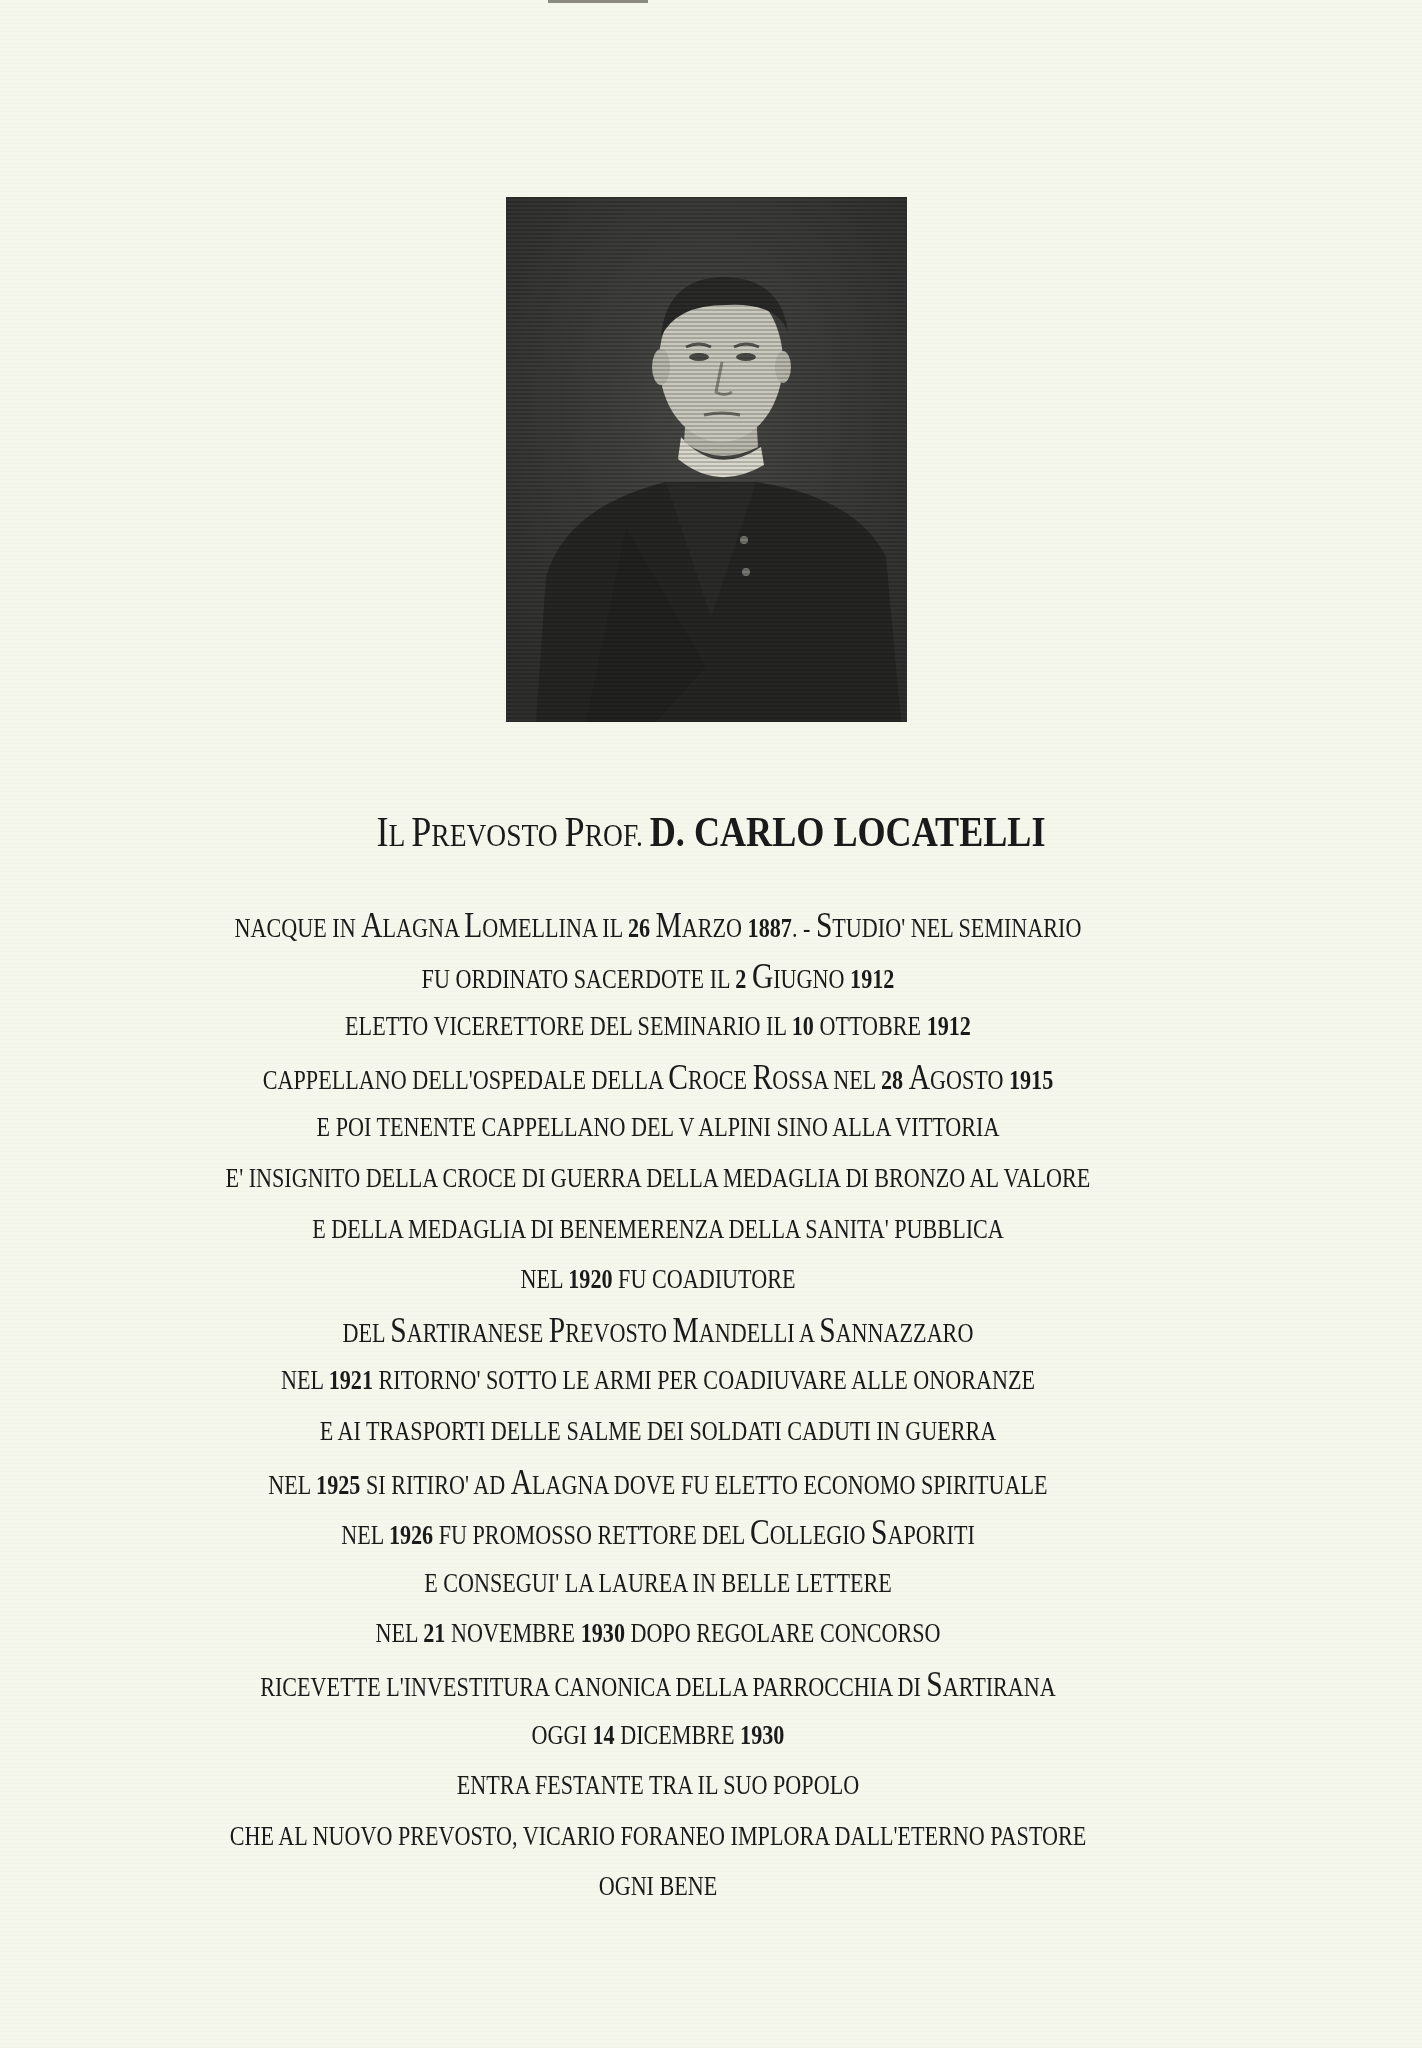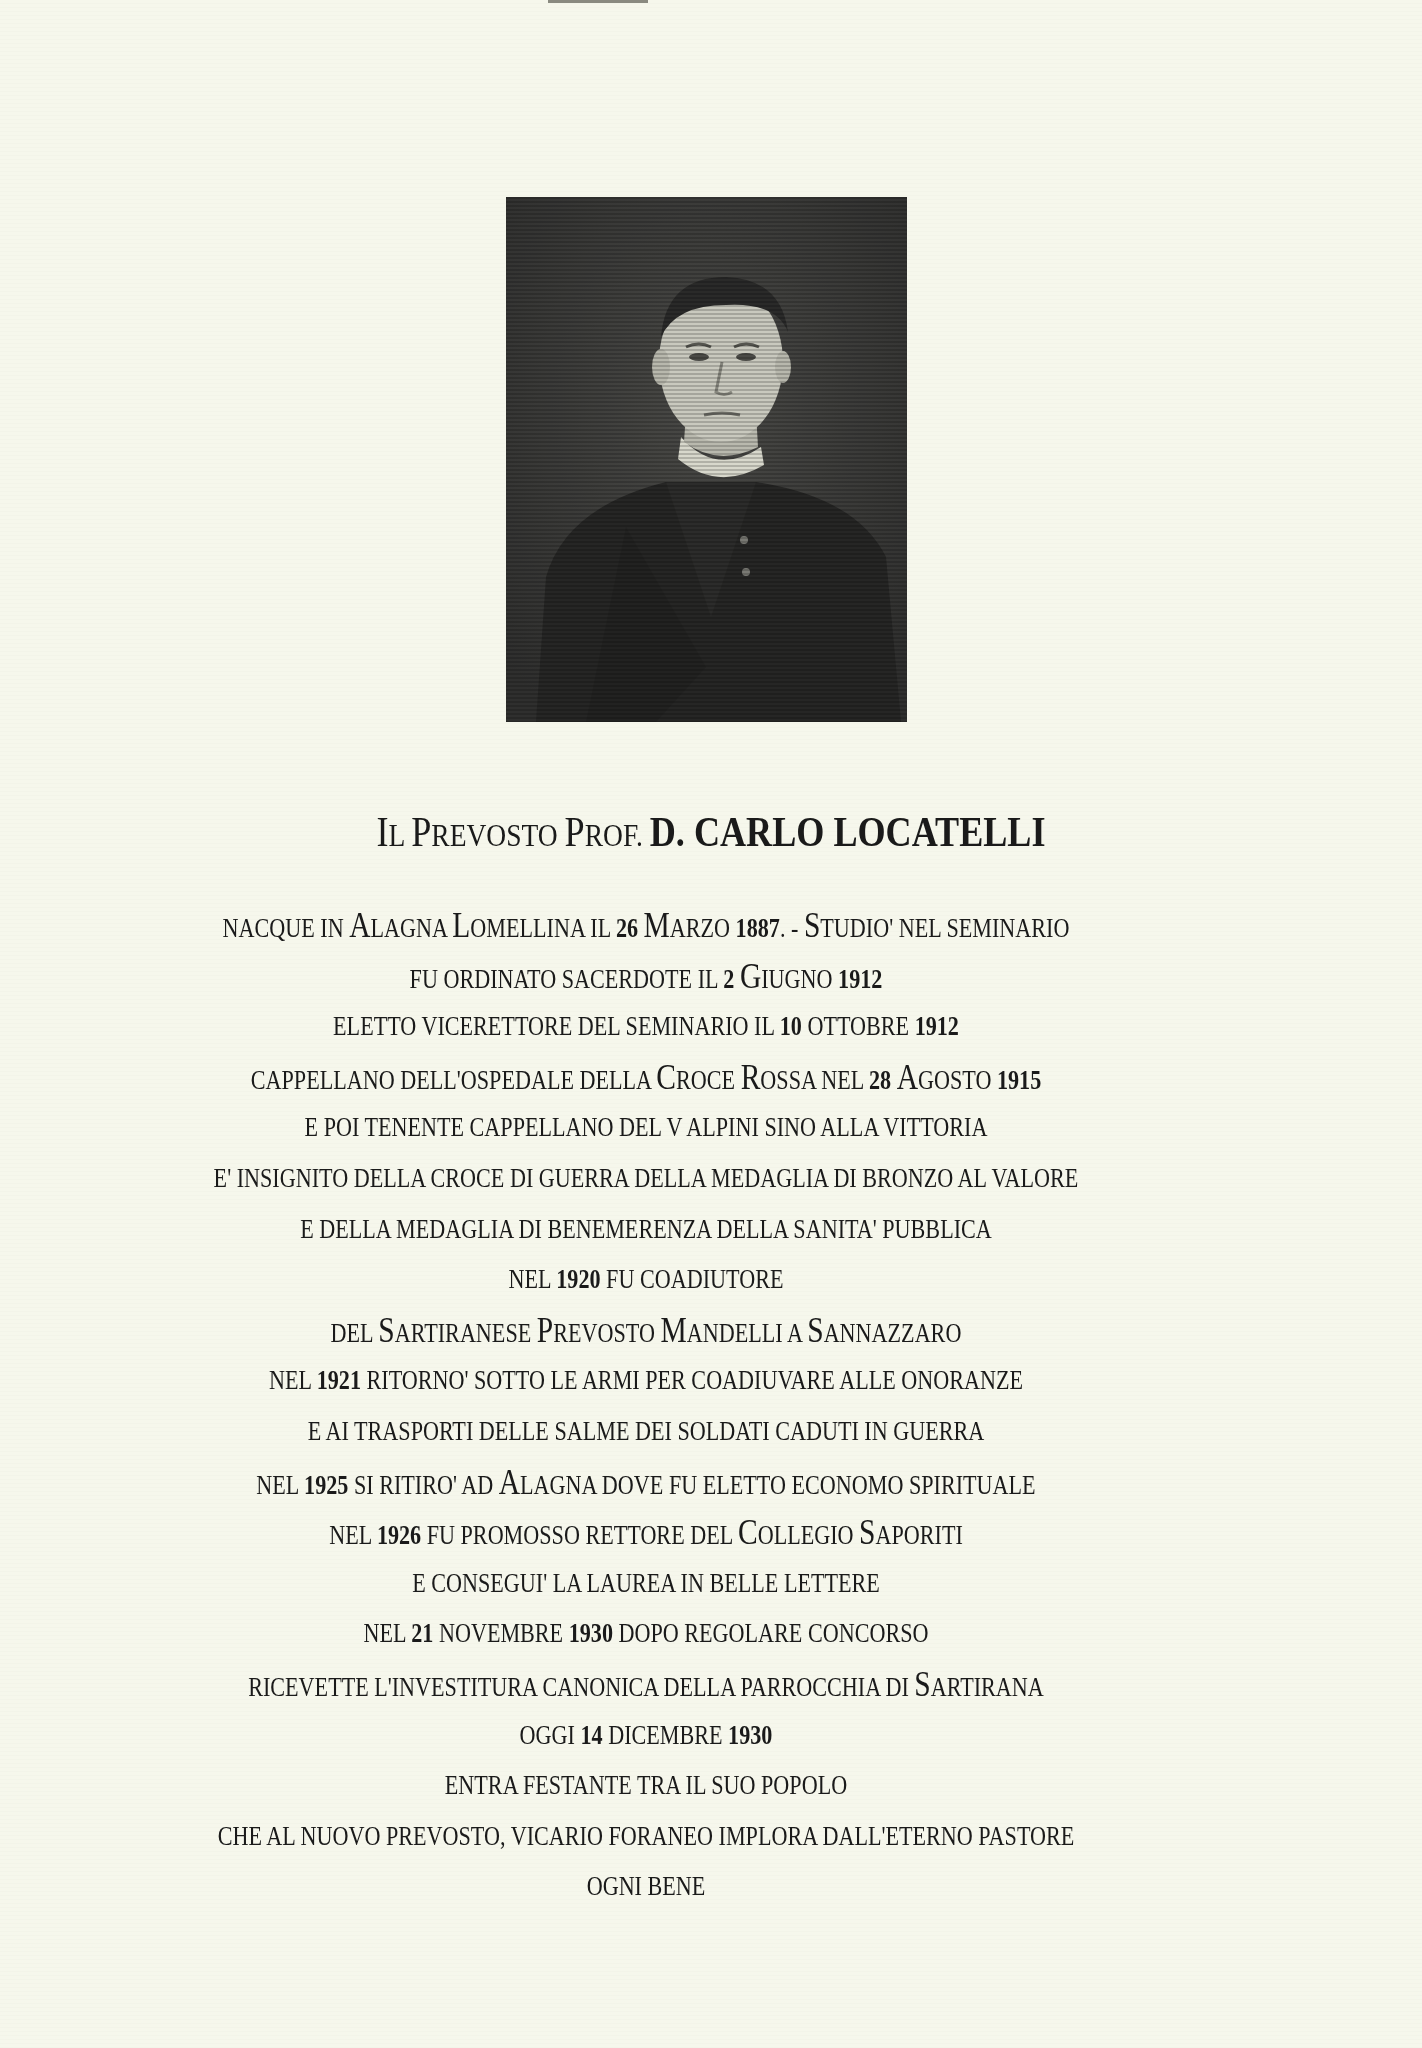--- a/index.html
+++ b/index.html
@@ -52,20 +52,21 @@
     white-space: nowrap;
   }
   .title .sc-big { font-size: 42px; }
   .title .sc-small { font-size: 32px; }
   .title .bold { font-weight: bold; }
   .body-lines {
     position: absolute;
     top: 900px;
     left: 0;
     width: 1292px;
+    padding-left: 12px;
   }
   .line {
     height: 50.6px;
     line-height: 50.6px;
     text-align: center;
     font-size: 27px;
     white-space: nowrap;
     transform: scaleX(0.82);
     transform-origin: center;
   }

